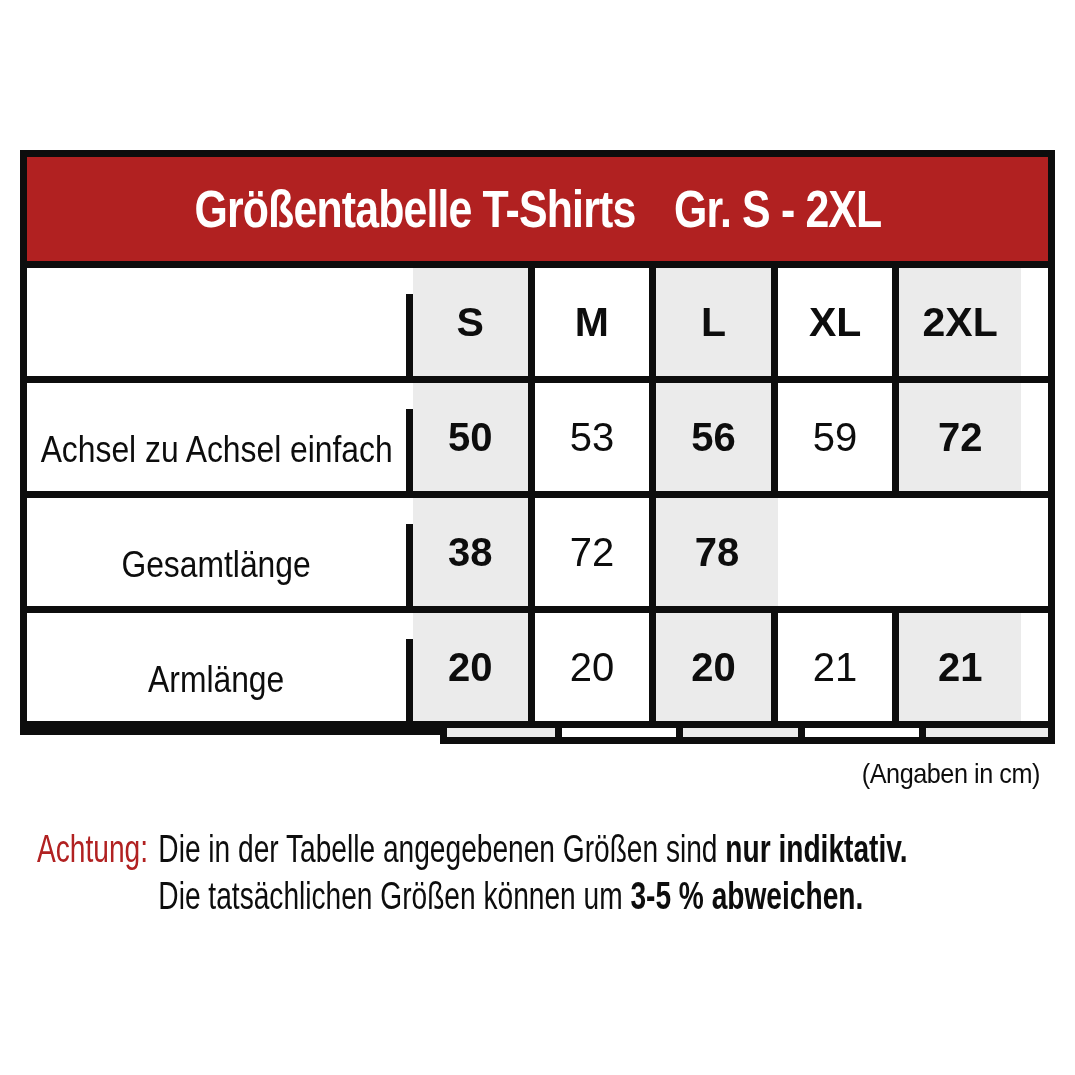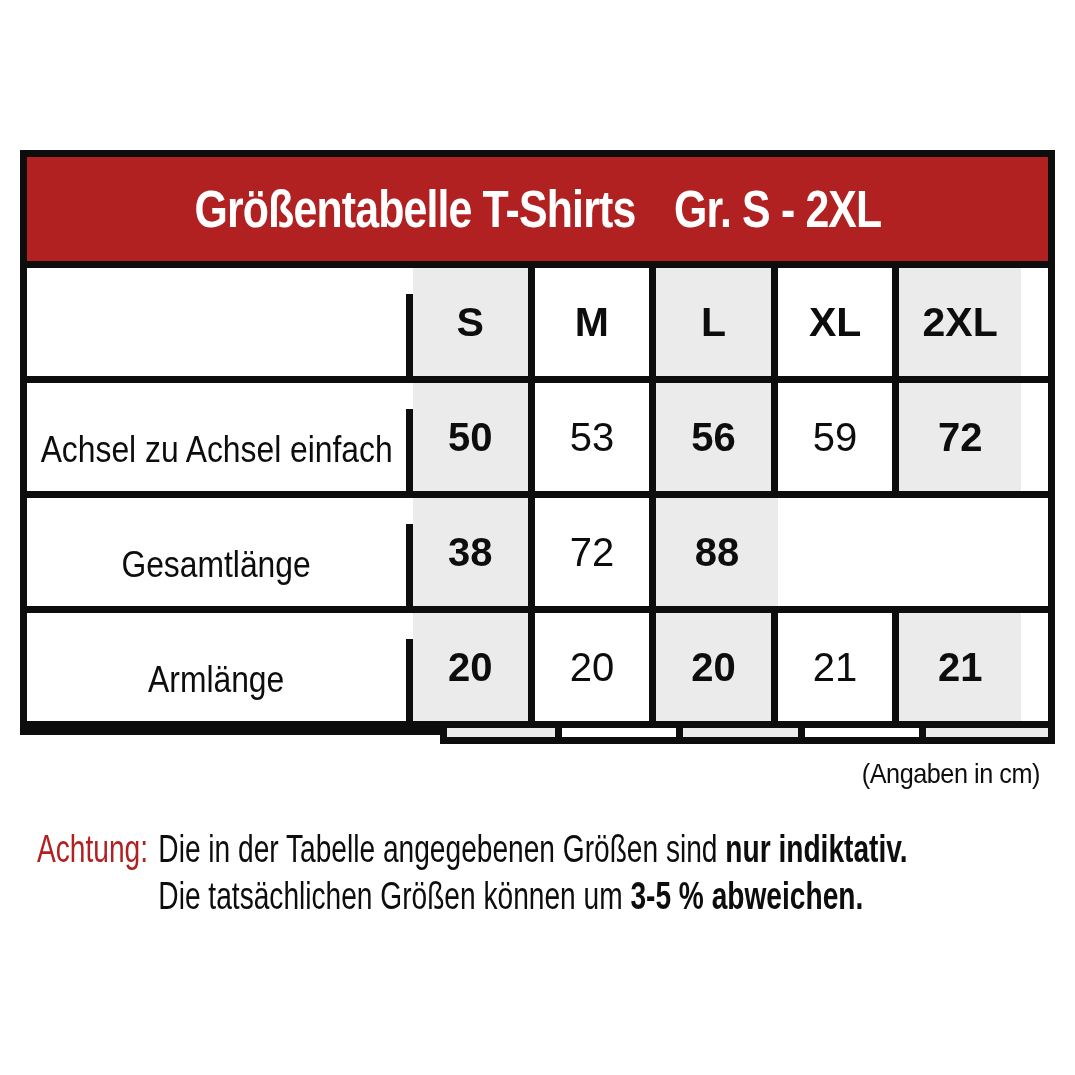--- a/index.html
+++ b/index.html
@@ -160,21 +160,21 @@
     <div class="size-cell">59</div>
     <div class="size-cell shade">72</div>
   </div>
 
   <div class="trow">
     <div class="label-cell">
         <span class="cond">Gesamtlänge</span>
       </div>
     <div class="size-cell shade">38</div>
     <div class="size-cell">72</div>
-    <div class="size-cell shade">88</div>
+    <div class="size-cell shade">78</div>
   </div>
 
   <div class="trow">
     <div class="label-cell">
         <span class="cond">Armlänge</span>
       </div>
     <div class="size-cell shade">20</div>
     <div class="size-cell">20</div>
     <div class="size-cell shade">20</div>
     <div class="size-cell">21</div>

